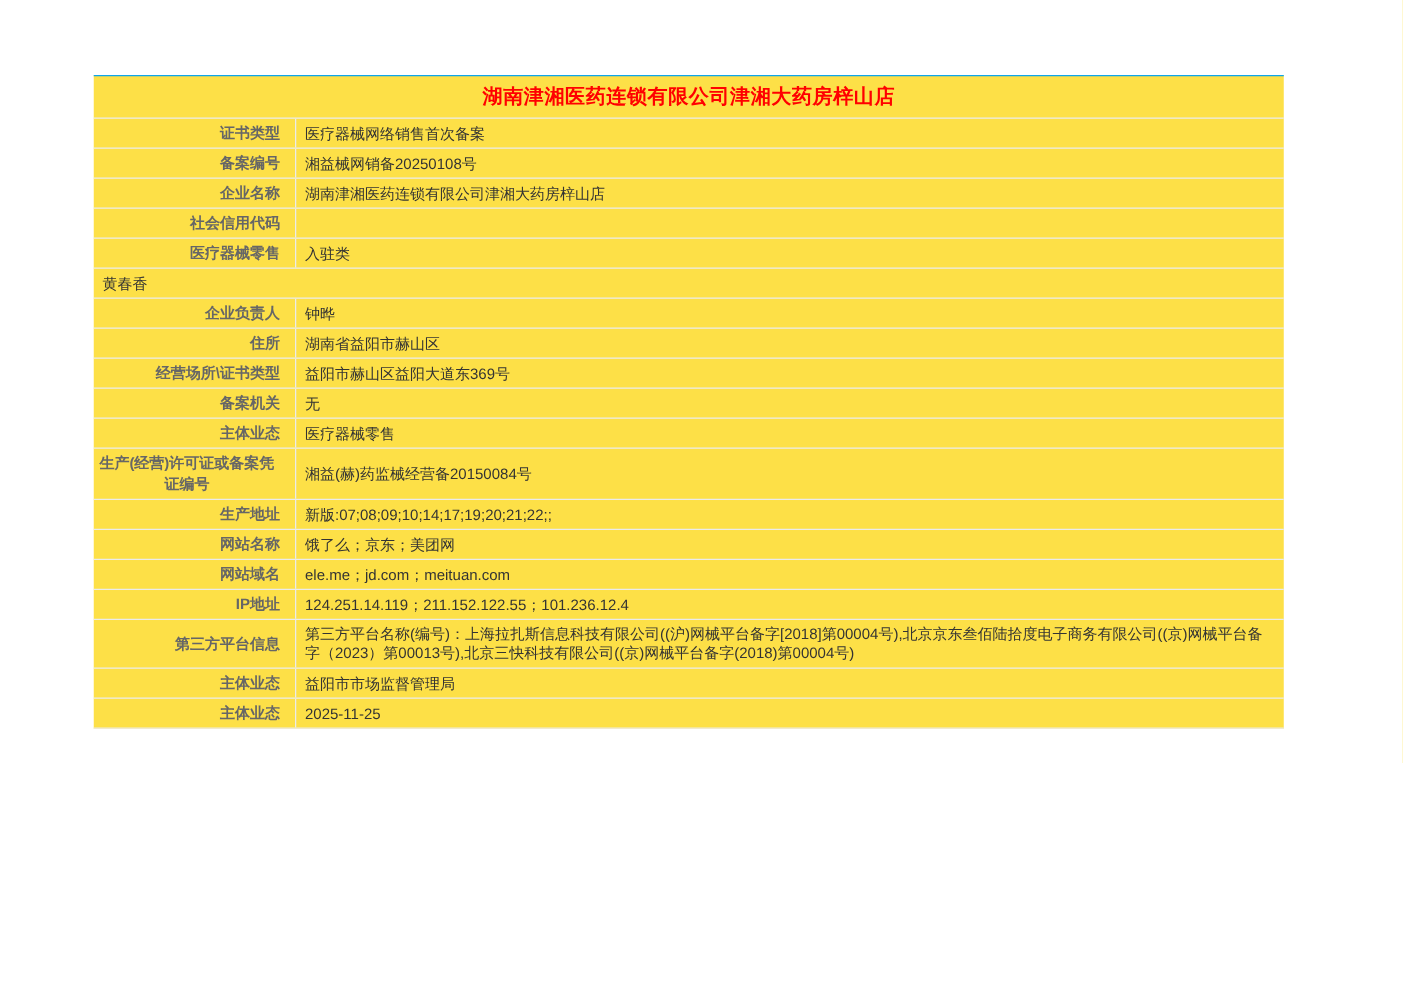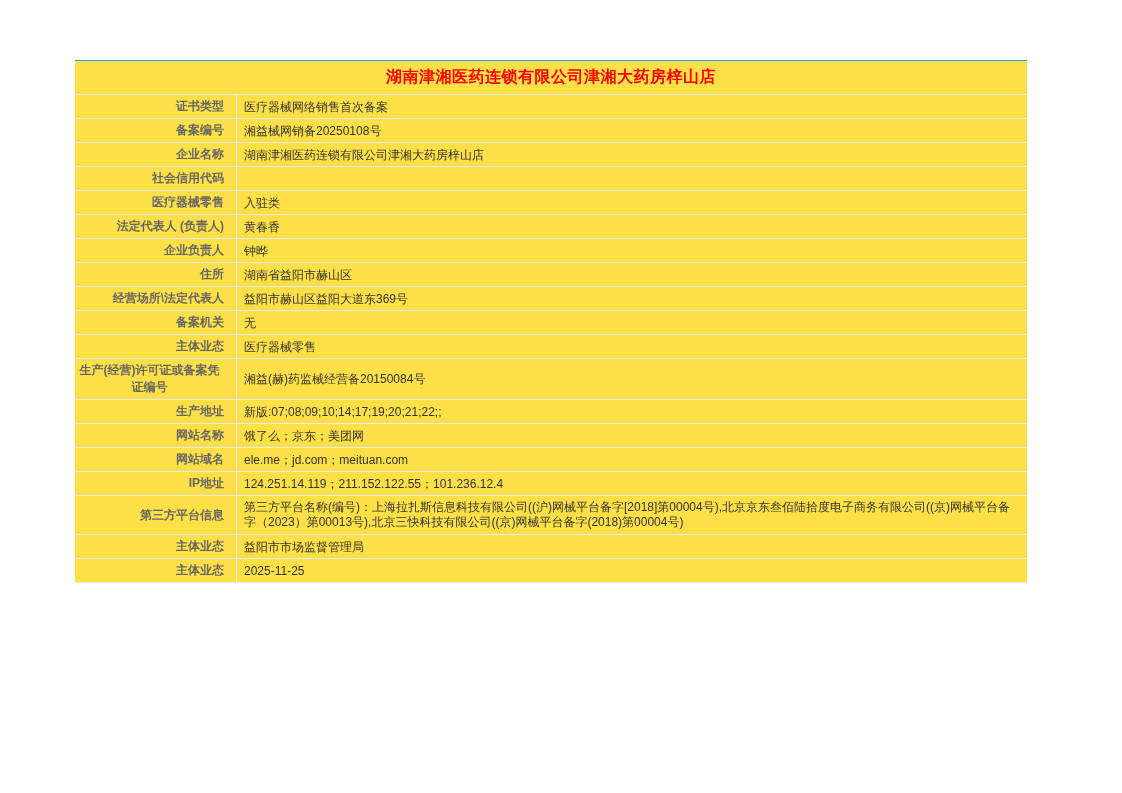--- a/index.html
+++ b/index.html
@@ -80,33 +80,32 @@
     <div class="cell value">湖南津湘医药连锁有限公司津湘大药房梓山店</div>
   </div>
   <div class="row">
     <div class="cell label">社会信用代码</div>
   </div>
   <div class="row">
     <div class="cell label">医疗器械零售</div>
     <div class="cell value">入驻类</div>
   </div>
   <div class="row">
-    <div class="cell label">法定代表人 (负责人)</div>
     <div class="cell value">黄春香</div>
   </div>
   <div class="row">
     <div class="cell label">企业负责人</div>
     <div class="cell value">钟晔</div>
   </div>
   <div class="row">
     <div class="cell label">住所</div>
     <div class="cell value">湖南省益阳市赫山区</div>
   </div>
   <div class="row">
-    <div class="cell label">经营场所\法定代表人</div>
+    <div class="cell label">经营场所\证书类型</div>
     <div class="cell value">益阳市赫山区益阳大道东369号</div>
   </div>
   <div class="row">
     <div class="cell label">备案机关</div>
     <div class="cell value">无</div>
   </div>
   <div class="row">
     <div class="cell label">主体业态</div>
     <div class="cell value">医疗器械零售</div>
   </div>

